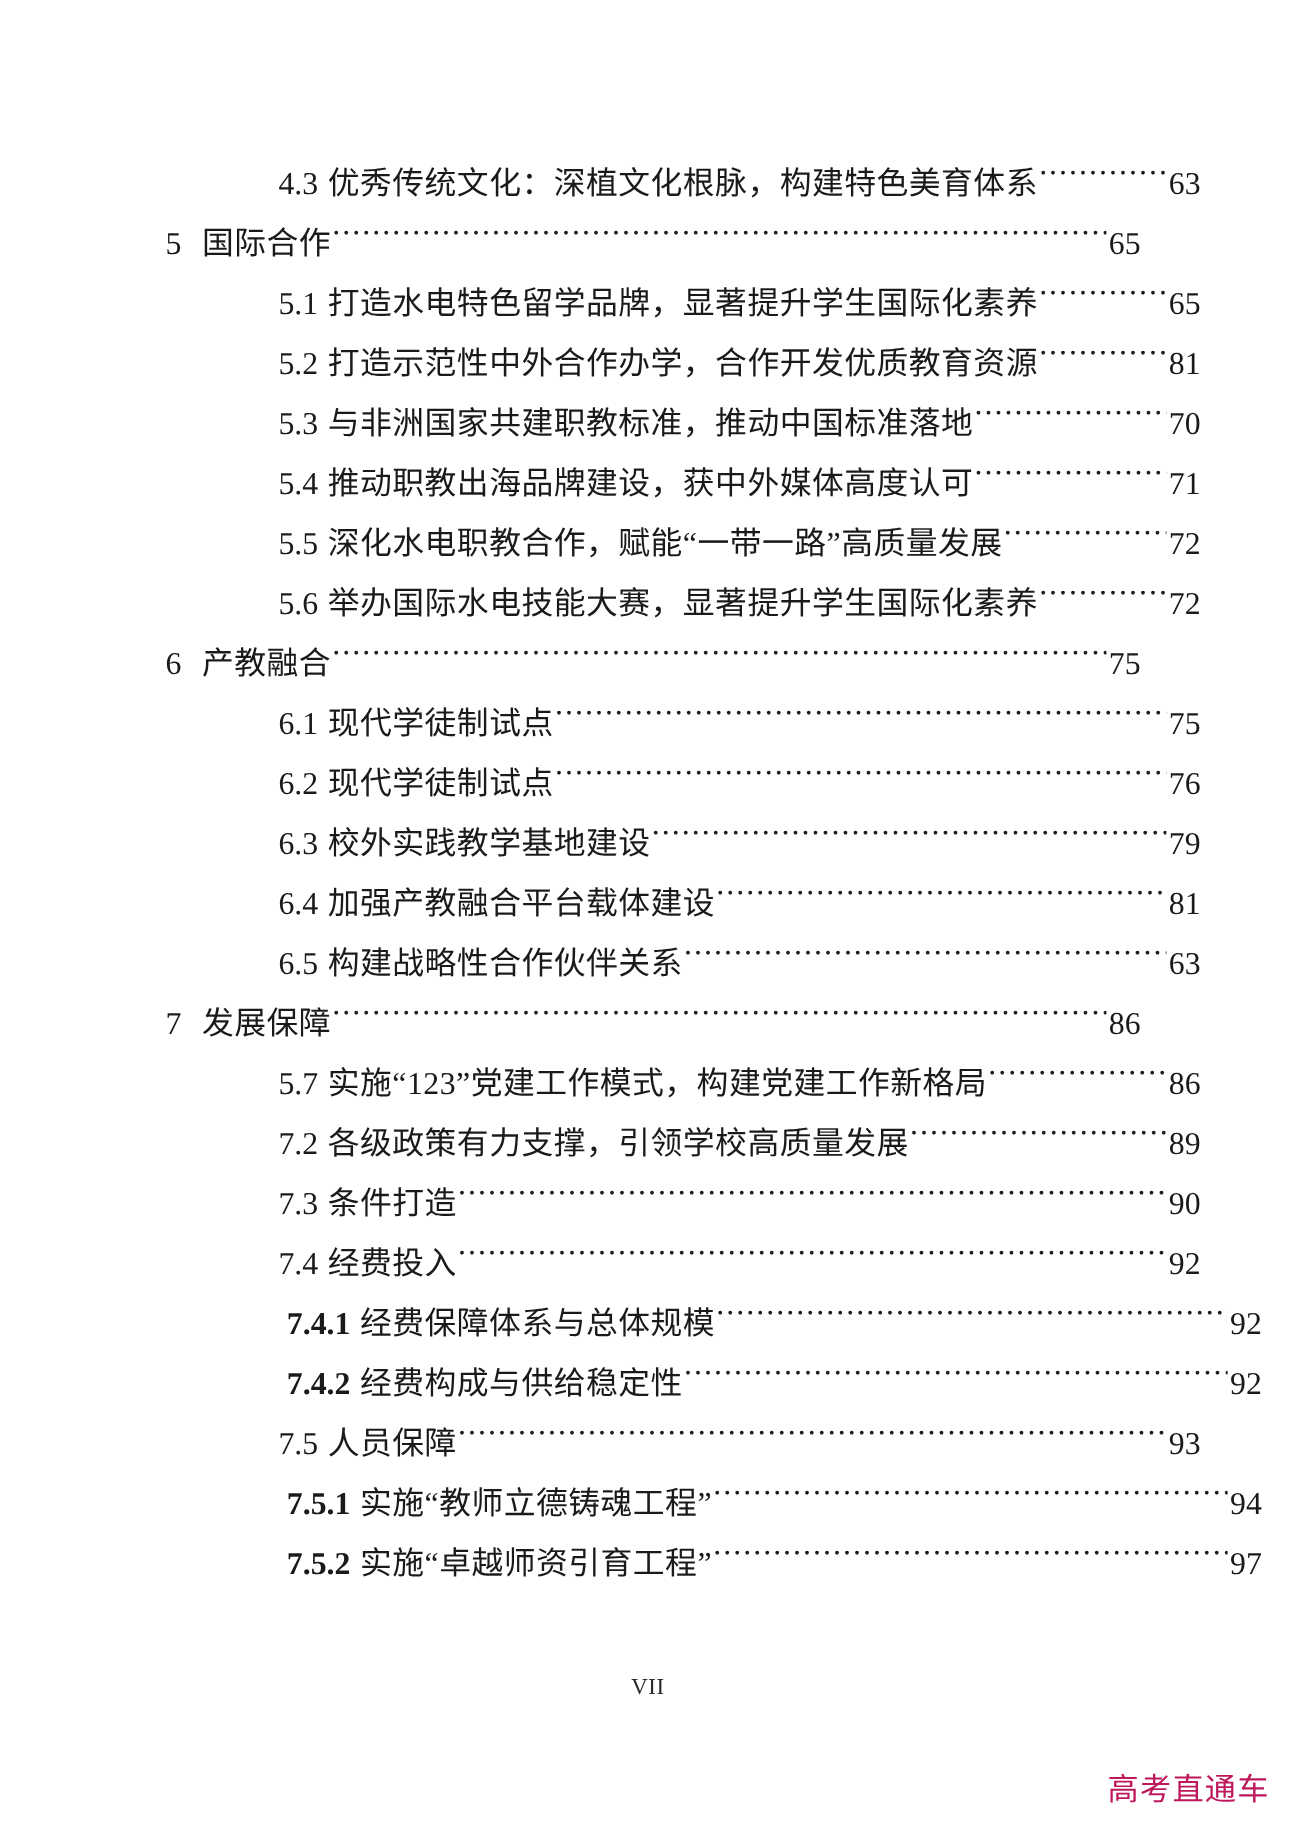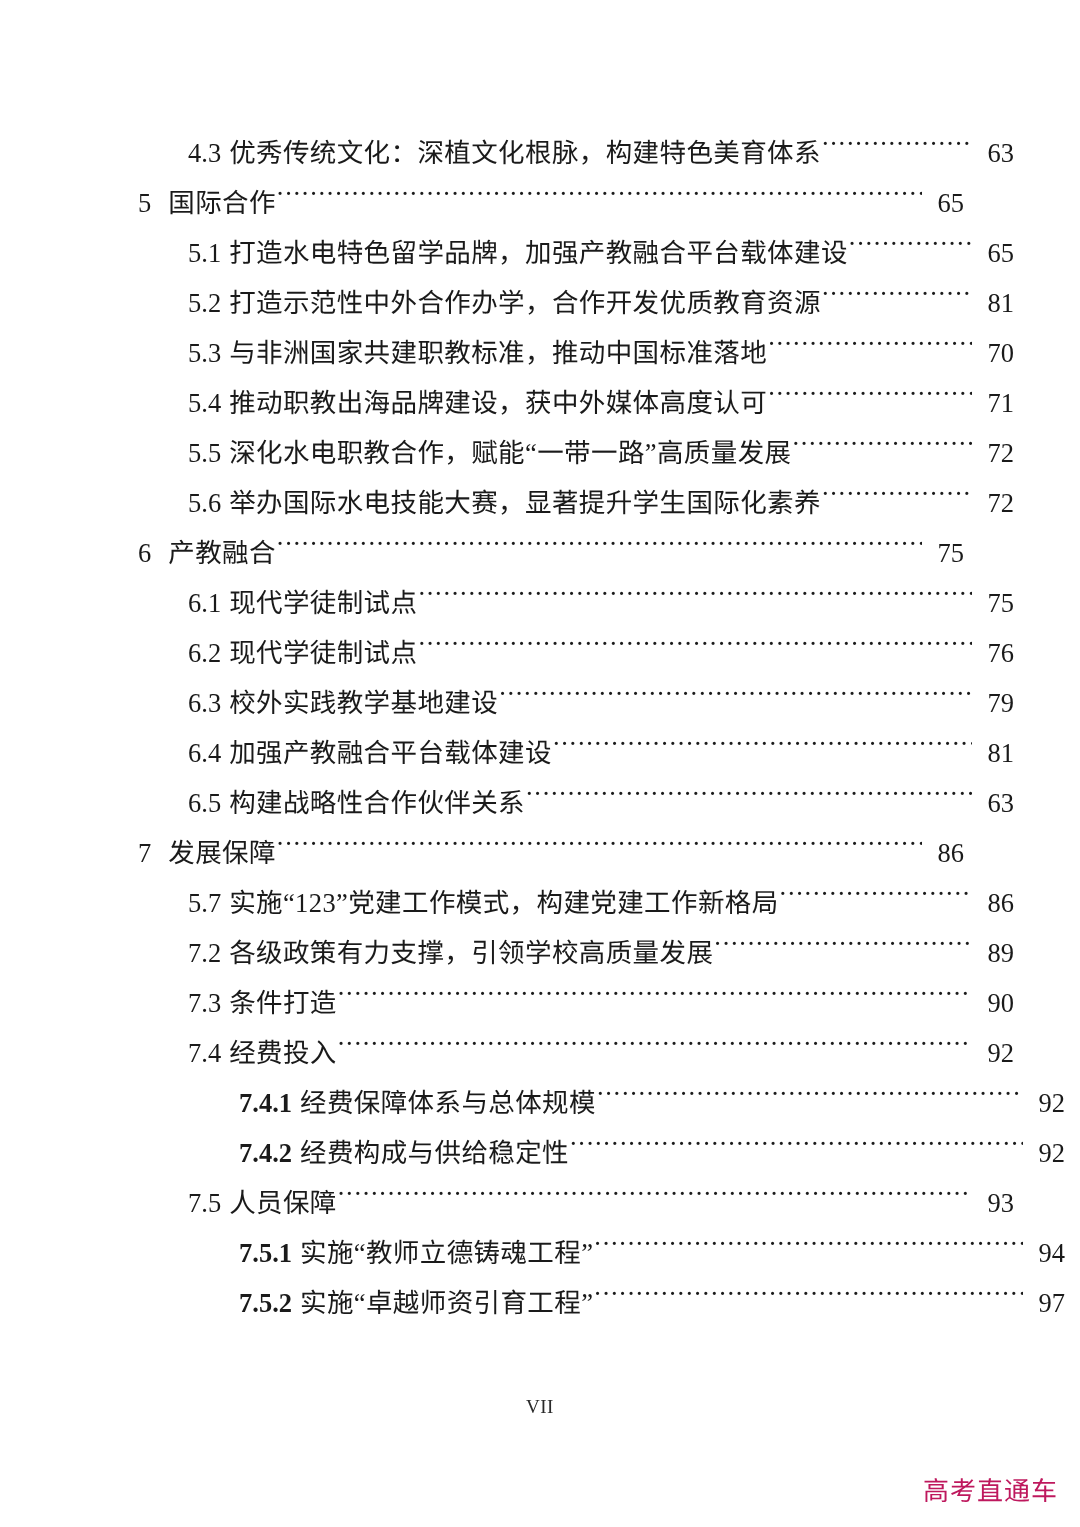--- a/index.html
+++ b/index.html
@@ -43,21 +43,21 @@
   
   .toc-entry.lvl-1 { padding-left: 0px; }
   .toc-entry.lvl-2 { padding-left: 50px; }
   .toc-entry.lvl-3 { padding-left: 101px; }
 
   .entry-num {
     flex: 0 0 auto;
   }
   
   .lvl-1 .entry-num { padding-right: 17px; }
-  .lvl-2 .entry-num { padding-right: 8px; }
+  .lvl-2 .entry-num { padding-right: 8px; margin-left: 44px; }
   .lvl-3 .entry-num { padding-right: 8px; font-weight: bold; }
 
   .entry-title {
     flex: 0 0 auto;
     letter-spacing: 0.4px;
     text-align: right;
   }
 
   .entry-leader {
     flex: 1 1 auto;
@@ -76,21 +76,20 @@
     left: 0;
     bottom: 0.04em;
     white-space: nowrap;
     letter-spacing: 1.7px;
     font-size: 26.5px;
     color: #1a1a1a;
   }
 
   .entry-page {
     flex: 0 0 auto;
-    text-align: right;
     min-width: 40px;
     padding-left: 1px;
   }
 
   
   #folio {
     position: absolute;
     left: 0;
     right: 0;
     top: 1396px;
@@ -126,21 +125,21 @@
         <span class="entry-page">63</span>
       </div>
       <div class="toc-entry lvl-1">
         <span class="entry-num">5</span>
         <span class="entry-title">国际合作</span>
         <span class="entry-leader"></span>
         <span class="entry-page">65</span>
       </div>
       <div class="toc-entry lvl-2">
         <span class="entry-num">5.1</span>
-        <span class="entry-title">打造水电特色留学品牌，加强产教融合平台载体建设</span>
+        <span class="entry-title">打造水电特色留学品牌，显著提升学生国际化素养</span>
         <span class="entry-leader"></span>
         <span class="entry-page">65</span>
       </div>
       <div class="toc-entry lvl-2">
         <span class="entry-num">5.2</span>
         <span class="entry-title">打造示范性中外合作办学，合作开发优质教育资源</span>
         <span class="entry-leader"></span>
         <span class="entry-page">81</span>
       </div>
       <div class="toc-entry lvl-2">

